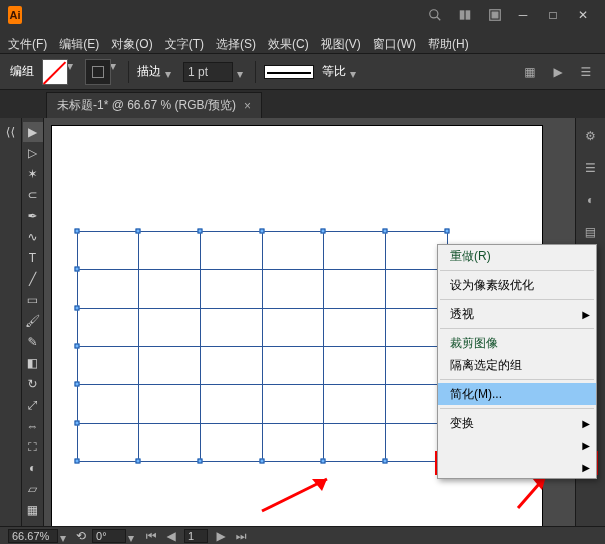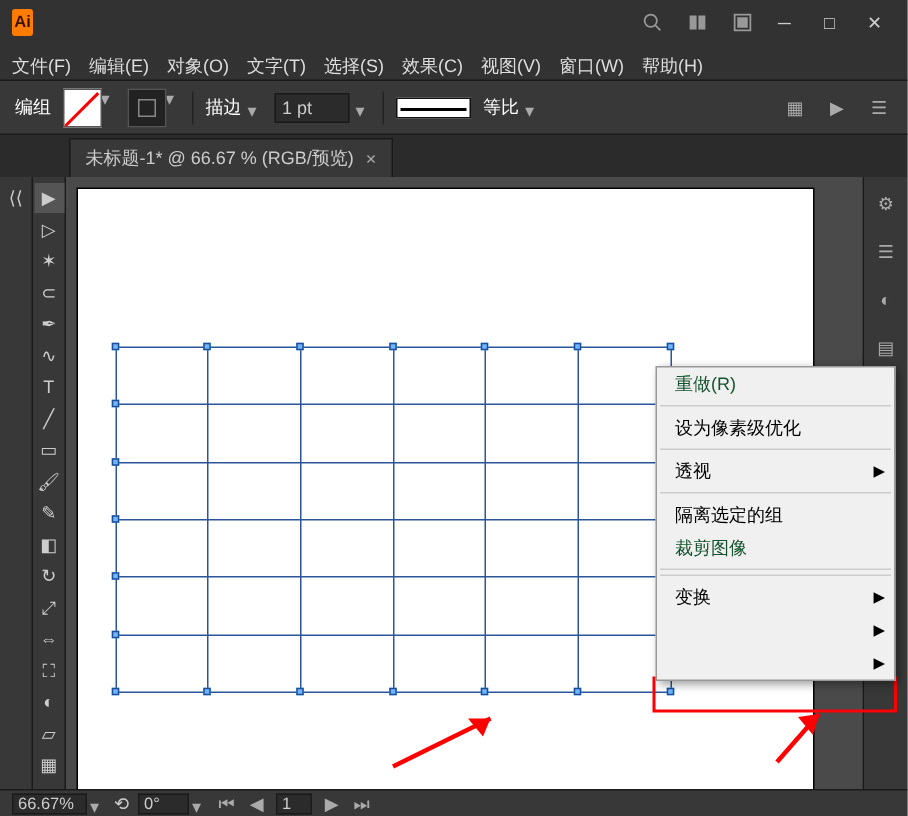--- a/index.html
+++ b/index.html
@@ -221,27 +221,30 @@
   <div class="cm-sep"></div>
   <div class="cm-item">
       <span>设为像素级优化</span>
     </div>
   <div class="cm-sep"></div>
   <div class="cm-item">
       <span>透视</span>
       <span class="arrow">▶</span>
     </div>
   <div class="cm-sep"></div>
-  <div class="cm-item">
-      <span>隔离选定的组</span>
-    </div>
   <div class="cm-item disabled">
       <span>裁剪图像</span>
     </div>
-  <div class="cm-sep"></div>
+  <div class="cm-item">
+      <span>隔离选定的组</span>
+    </div>
+  <div class="cm-sep"></div>
+  <div class="cm-item highlight">
+      <span>简化(M)...</span>
+    </div>
   <div class="cm-sep"></div>
   <div class="cm-item">
       <span>变换</span>
       <span class="arrow">▶</span>
     </div>
   <div class="cm-item">
       <span class="arrow">▶</span>
     </div>
   <div class="cm-item">
       <span class="arrow">▶</span>

